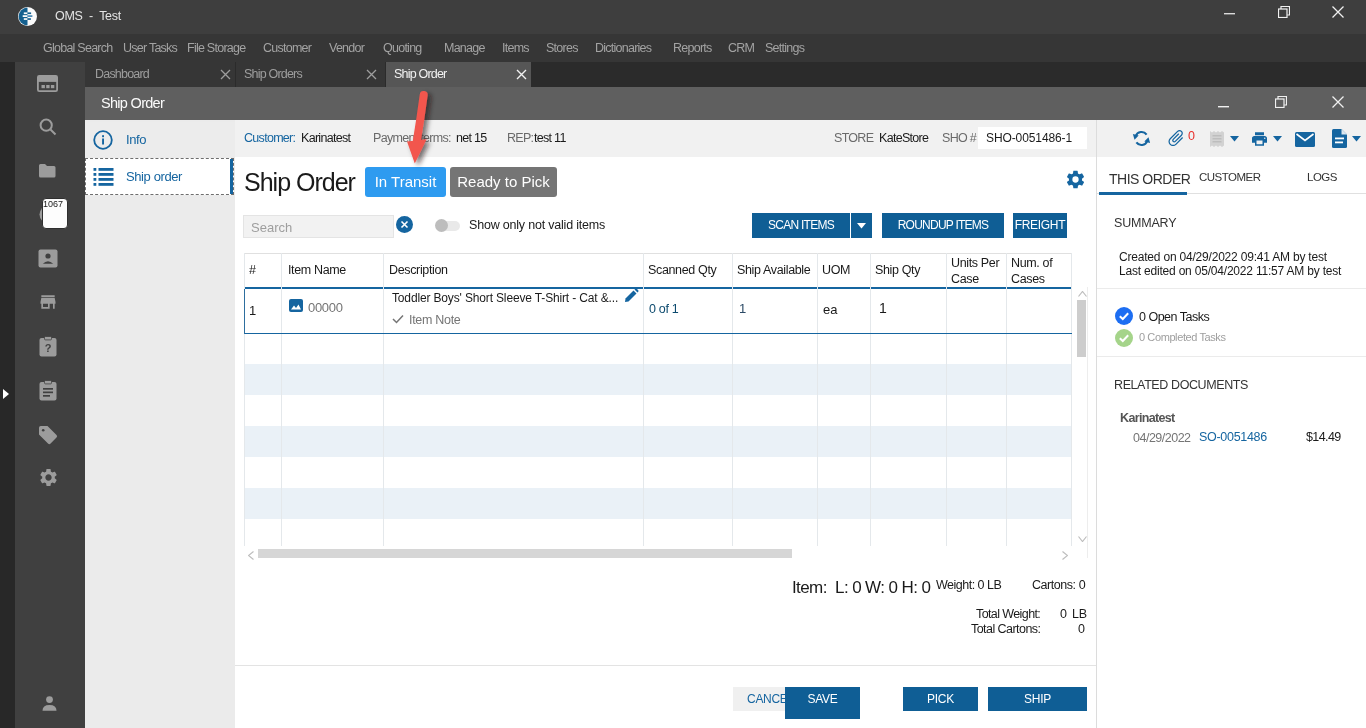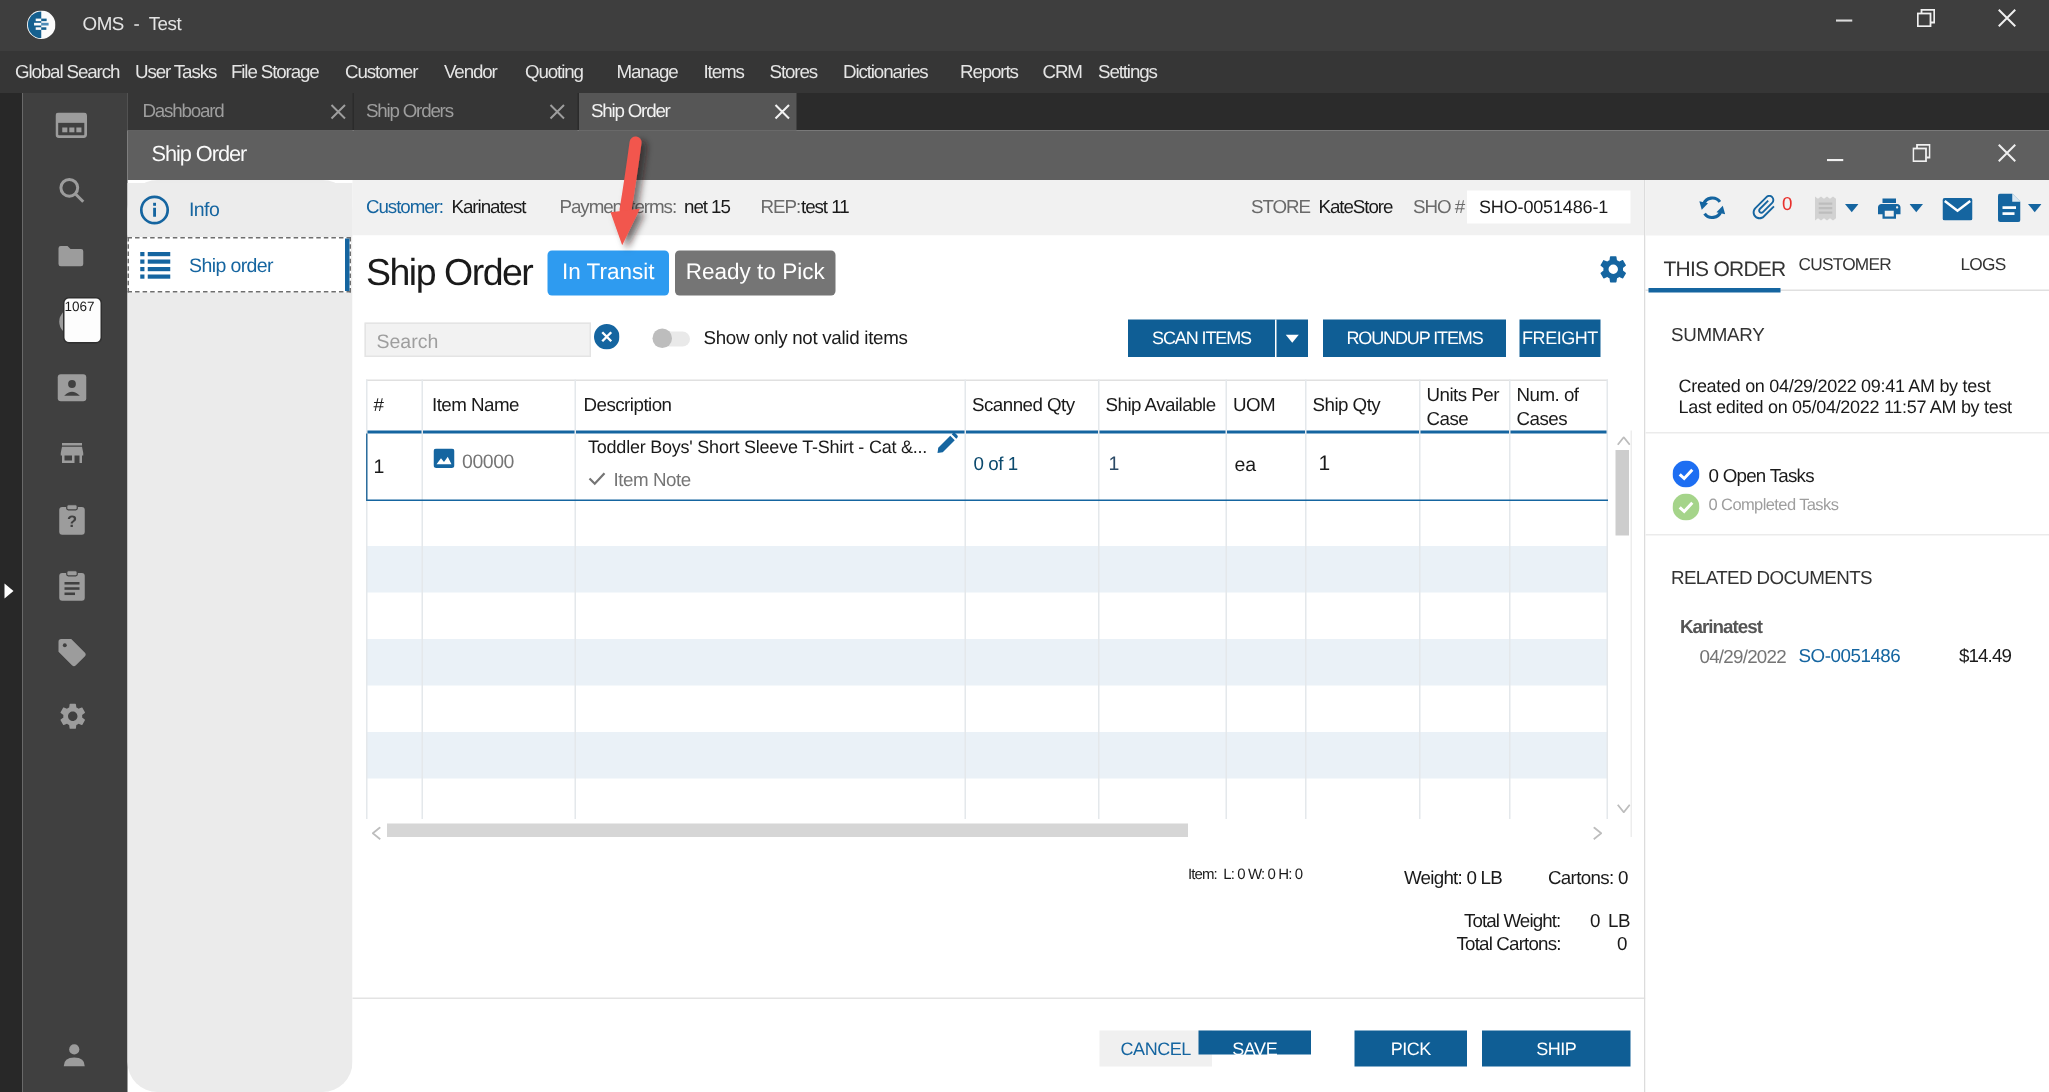--- a/index.html
+++ b/index.html
@@ -3,32 +3,32 @@
 <meta charset="utf-8">
 <style>
 * { margin:0; padding:0; box-sizing:border-box; }
 html,body { width:1366px; height:728px; overflow:hidden; }
 body { font-family:"Liberation Sans", sans-serif; position:relative; background:#fff; font-size:13px; }
 span { white-space:nowrap; }
 .abs { position:absolute; }
 
 .titlebar { left:0; top:0; width:1366px; height:34px; background:#3E3E3E; }
 .menubar { left:0; top:34px; width:1366px; height:28px; background:#363636; }
-.menubar span { position:absolute; top:7px; color:#e5e5e5; font-size:12.5px; letter-spacing:-0.75px; }
+.menubar span { position:absolute; top:7px; color:#a3a3a3; font-size:12.5px; letter-spacing:-0.75px;margin-left:33px; }
 .tabbar { left:85px; top:62px; width:1281px; height:25px; background:#2B2B2B; }
 .tab { position:absolute; top:0; height:25px; background:#363636; color:#9E9E9E; font-size:13px; }
 .tab .tx { position:absolute; top:5px; font-size:12.5px; letter-spacing:-0.8px; color:#9E9E9E; }
 .tab.active { background:#565656; color:#F2F2F2; }
 .tab.active .tx { color:#F2F2F2; }
 .darkstrip { left:0; top:62px; width:15px; height:666px; background:#282828; }
 .sidebar { left:15px; top:62px; width:70px; height:666px; background:#404040; }
 
 .innerbar { left:85px; top:87px; width:1281px; height:33px; background:#5F5F5F; }
 .innerbar .t { position:absolute; left:16px; top:8px; color:#FAFAFA; font-size:14.5px; letter-spacing:-0.7px; }
-.navpanel { left:85px; top:120px; width:150px; height:608px; background:#EBEBEB;border-radius:20px; }
+.navpanel { left:85px; top:120px; width:150px; height:608px; background:#EBEBEB; }
 .infobar { left:235px; top:120px; width:862px; height:37px; background:#F1F1F1; }
 .infobar span { position:absolute; top:11px; font-size:12.5px; letter-spacing:-0.7px; }
 .lbl-b { color:#1565A0; }
 .lbl-g { color:#6A6A6A; }
 .lbl-k { color:#1A1A1A; }
 .main { left:235px; top:157px; width:862px; height:571px; background:#fff; }
 
 .rpanel { left:1097px; top:120px; width:269px; height:608px; background:#fff; }
 .ricons { position:absolute; left:0; top:0; width:269px; height:37px; background:#F1F1F1; }
 .vdivider { left:1096px; top:120px; width:1px; height:608px; background:#DCDCDC; }
@@ -304,31 +304,31 @@
     </svg>
 
   <svg class="abs" style="left:13px;top:394px" width="6" height="9" viewBox="0 0 6 9">
       <path d="M5.5 0.5 L0.5 4.5 L5.5 8.5" stroke="#BDBDBD" fill="none" stroke-width="1.2"></path>
     </svg>
   <div class="abs" style="left:23px;top:392px;width:534px;height:9px;background:#D6D6D6"></div>
   <svg class="abs" style="left:827px;top:394px" width="6" height="9" viewBox="0 0 6 9">
       <path d="M0.5 0.5 L5.5 4.5 L0.5 8.5" stroke="#BDBDBD" fill="none" stroke-width="1.2"></path>
     </svg>
 
-  <span class="abs" style="left:557px;top:421px;color:#1A1A1A;font-size:10px;letter-spacing:-0.6px">Item:&nbsp; L: 0 W: 0 H: 0</span>
+  <span class="abs" style="left:557px;top:421px;color:#1A1A1A;font-size:17px;letter-spacing:-0.6px">Item:&nbsp; L: 0 W: 0 H: 0</span>
   <span class="abs" style="left:701px;top:421px;color:#1A1A1A;font-size:12.5px;letter-spacing:-0.5px">Weight: 0 LB</span>
   <span class="abs" style="left:797px;top:421px;color:#1A1A1A;font-size:12.5px;letter-spacing:-0.45px">Cartons: 0</span>
   <span class="abs" style="left:741px;top:450px;color:#1A1A1A;font-size:12.5px;letter-spacing:-0.6px">Total Weight:</span>
   <span class="abs" style="left:825px;top:450px;color:#1A1A1A;font-size:12.5px">0</span>
   <span class="abs" style="left:837px;top:450px;color:#1A1A1A;font-size:12.5px;letter-spacing:-0.3px">LB</span>
   <span class="abs" style="left:736px;top:465px;color:#1A1A1A;font-size:12.5px;letter-spacing:-0.55px">Total Cartons:</span>
   <span class="abs" style="left:843px;top:465px;color:#1A1A1A;font-size:12.5px">0</span>
   <div class="abs" style="left:0;top:508px;width:862px;height:1px;background:#E3E3E3"></div>
   <div class="btn-gray" style="left:498px;top:530px;width:75px;height:24px;line-height:24px">CANCEL</div>
-  <div class="btn-blue" style="left:564px;top:530px;width:75px;height:16px;line-height:24px">SAVE</div>
+  <div class="btn-blue" style="left:550px;top:530px;width:75px;height:32px;line-height:24px">SAVE</div>
   <div class="btn-blue" style="left:668px;top:530px;width:75px;height:24px;line-height:24px">PICK</div>
   <div class="btn-blue" style="left:753px;top:530px;width:99px;height:24px;line-height:24px">SHIP</div>
 </div>
 <div class="abs vdivider"></div>
 <div class="abs rpanel">
   <div class="ricons">
 
     <svg class="abs" style="left:35px;top:9px" width="19" height="19" viewBox="0 0 19 19">
       <path d="M14.6 5.6 A6.2 6.2 0 0 0 3.7 7.2" fill="none" stroke="#1565A0" stroke-width="2.1"></path>
       <path d="M0.9 5.1 L6.7 6.5 L2.5 10.8 Z" fill="#1565A0"></path>

